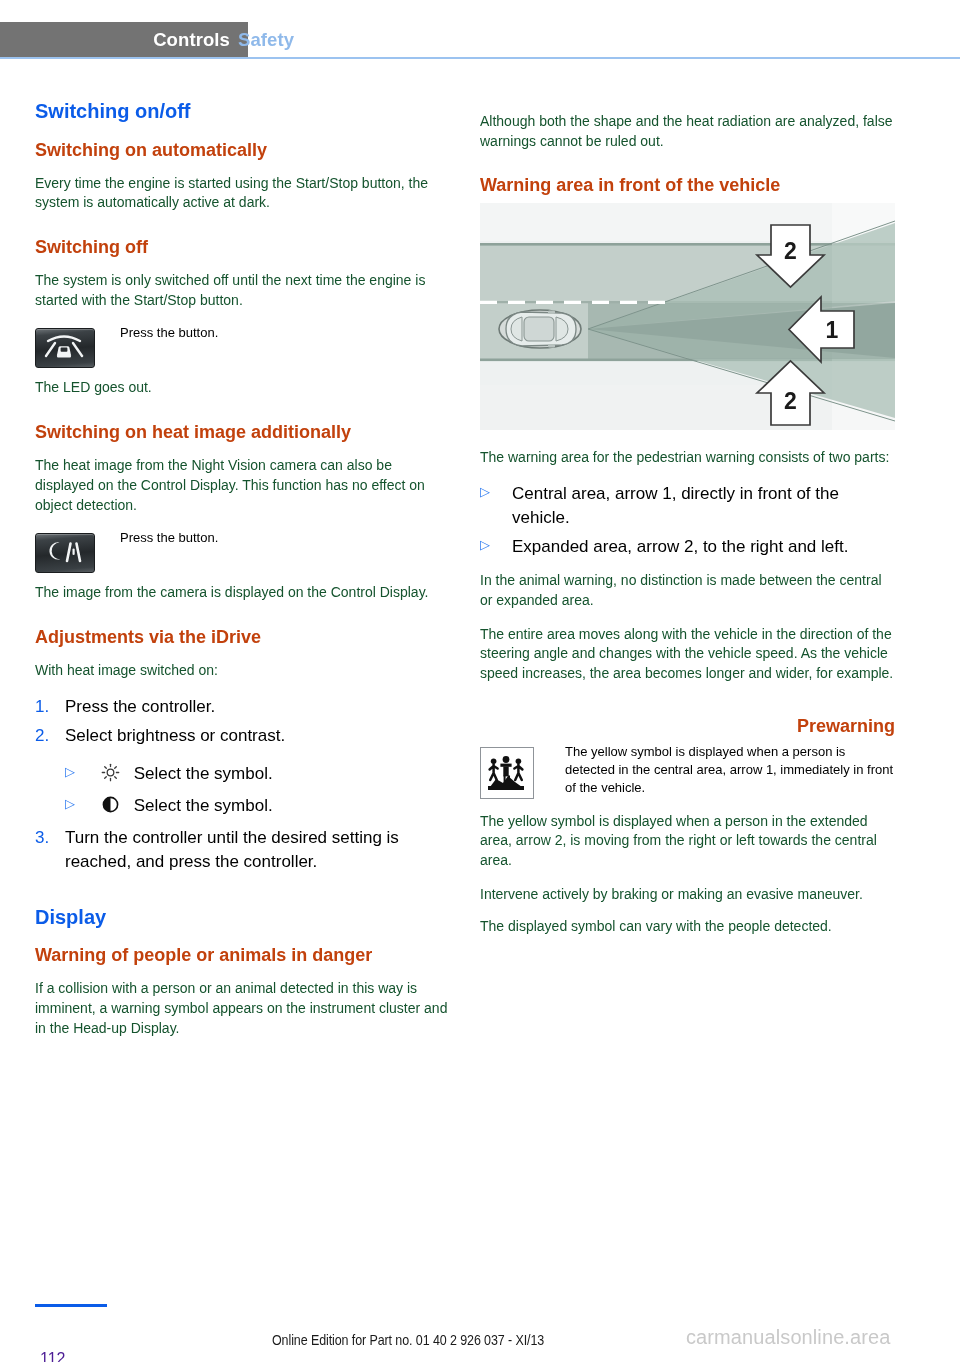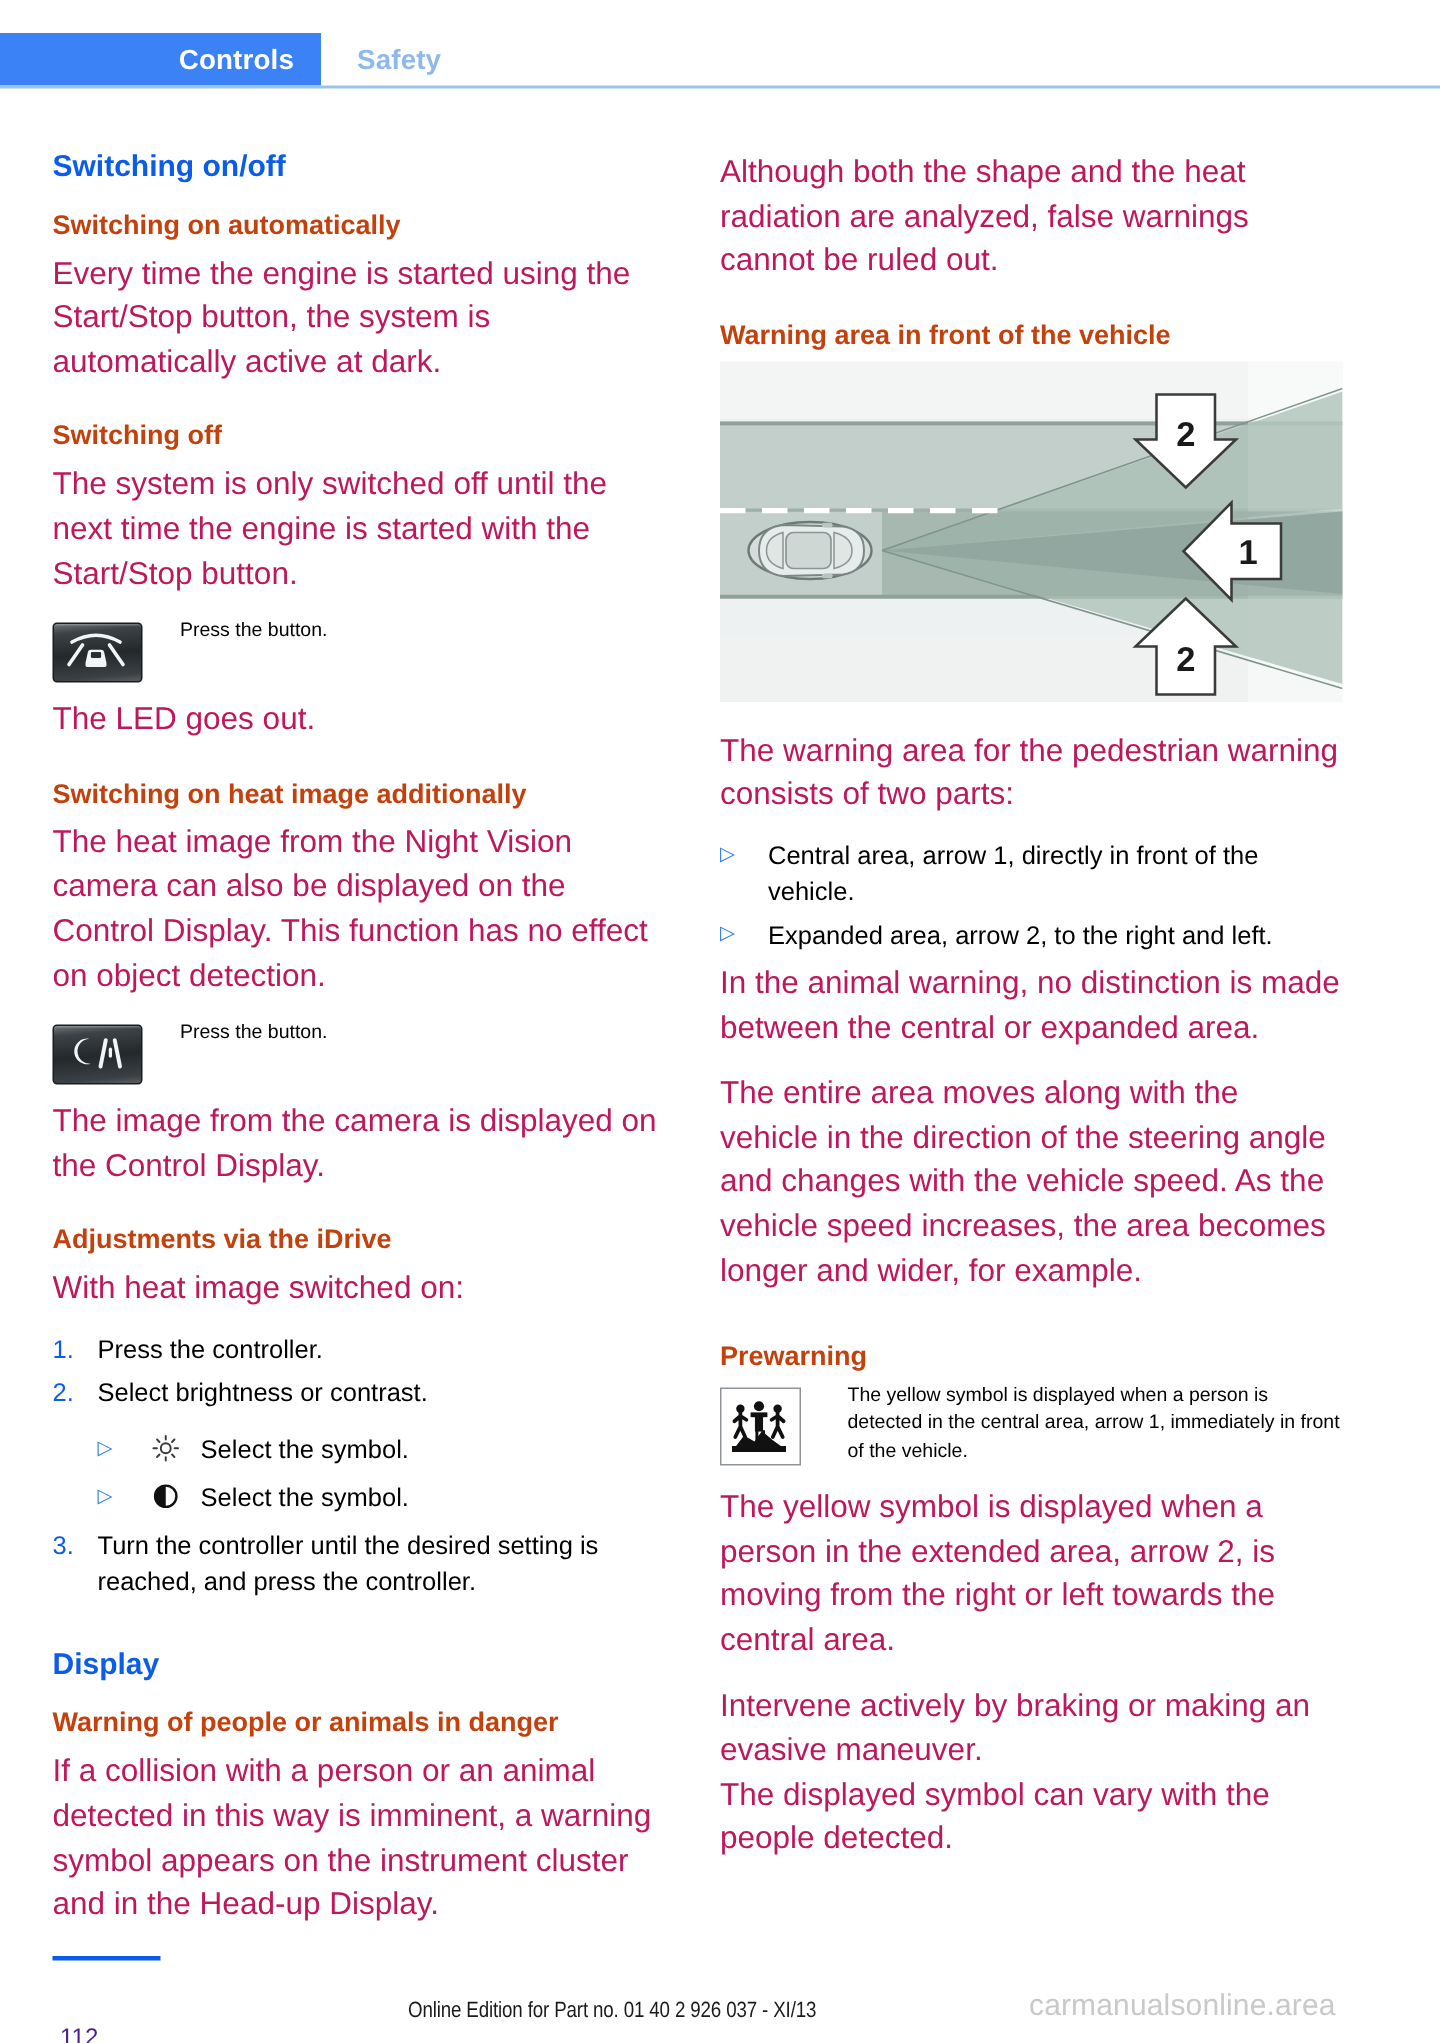--- a/index.html
+++ b/index.html
@@ -26,23 +26,23 @@
   .header-rule {
     position: absolute;
     left: 0; top: 57px;
     width: 960px;
     height: 2px;
     background: #9cc3f0;
   }
   .tab-active {
     position: absolute;
     left: 0; top: 22px;
-    width: 214px;
+    width: 248px;
     height: 35px;
-    background: #3b82f6;
+    background: #737373;
   }
   .tab-active-label {
     position: absolute;
     right: 18px;
     top: 7px;
     font-size: 18.5px;
     font-weight: bold;
     color: #ffffff;
     letter-spacing: 0.1px;
   }
@@ -73,26 +73,26 @@
     margin: 0 0 16px 0;
     line-height: 1.18;
   }
   h2.sub {
     font-size: 18px;
     font-weight: bold;
     color: #c2410c;
     margin: 0 0 6px 0;
     line-height: 1.22;
   }
-  h2.sub.tight { margin-bottom: 5px; }
+  h2.sub.tight { margin-bottom: 5px; text-align: right; }
   p.body {
-    font-size: 21px;
+    font-size: 14px;
     line-height: 1.41;
-    margin: 0 0 14px 0;
-    color: #be185d;
+    margin: 12px 0 14px 0;
+    color: #14532d;
   }
   p.body.last { margin-bottom: 0; }
 
   .gap-sm { height: 10px; }
   .gap-md { height: 18px; }
 
   
   .icon-row {
     position: relative;
     margin: 0 0 14px 0;

